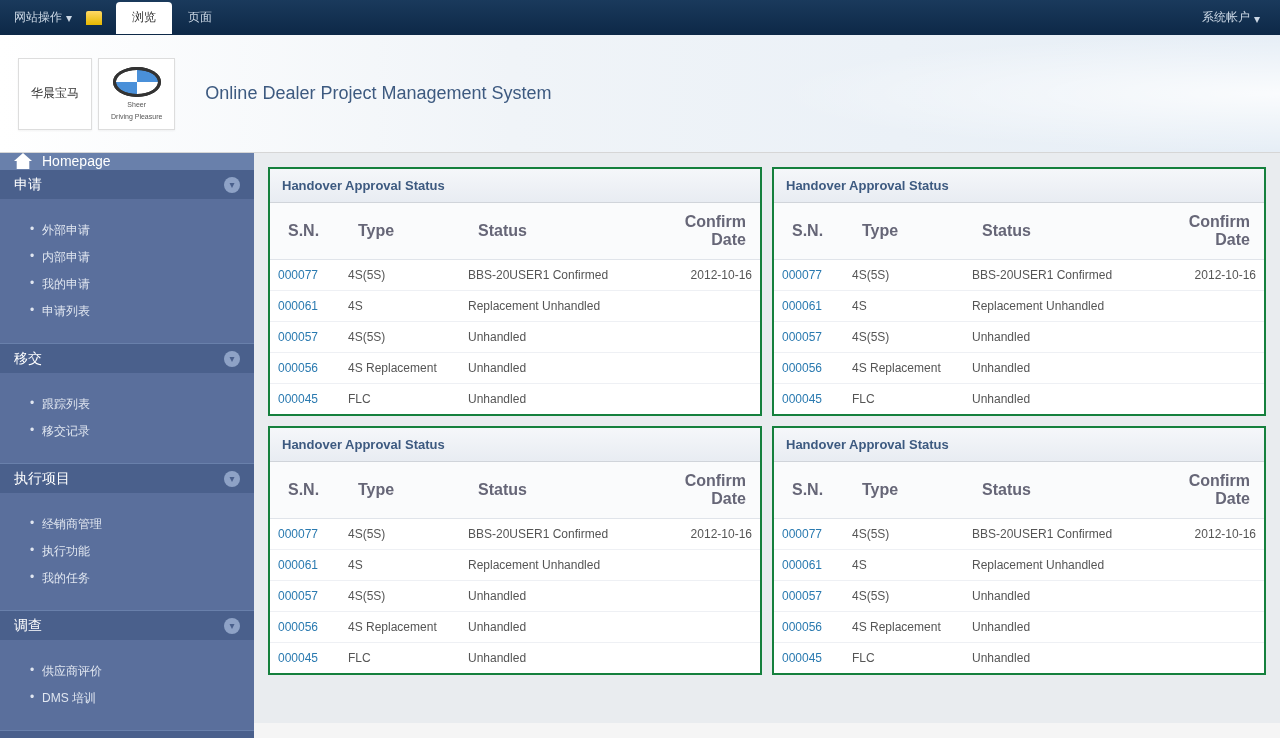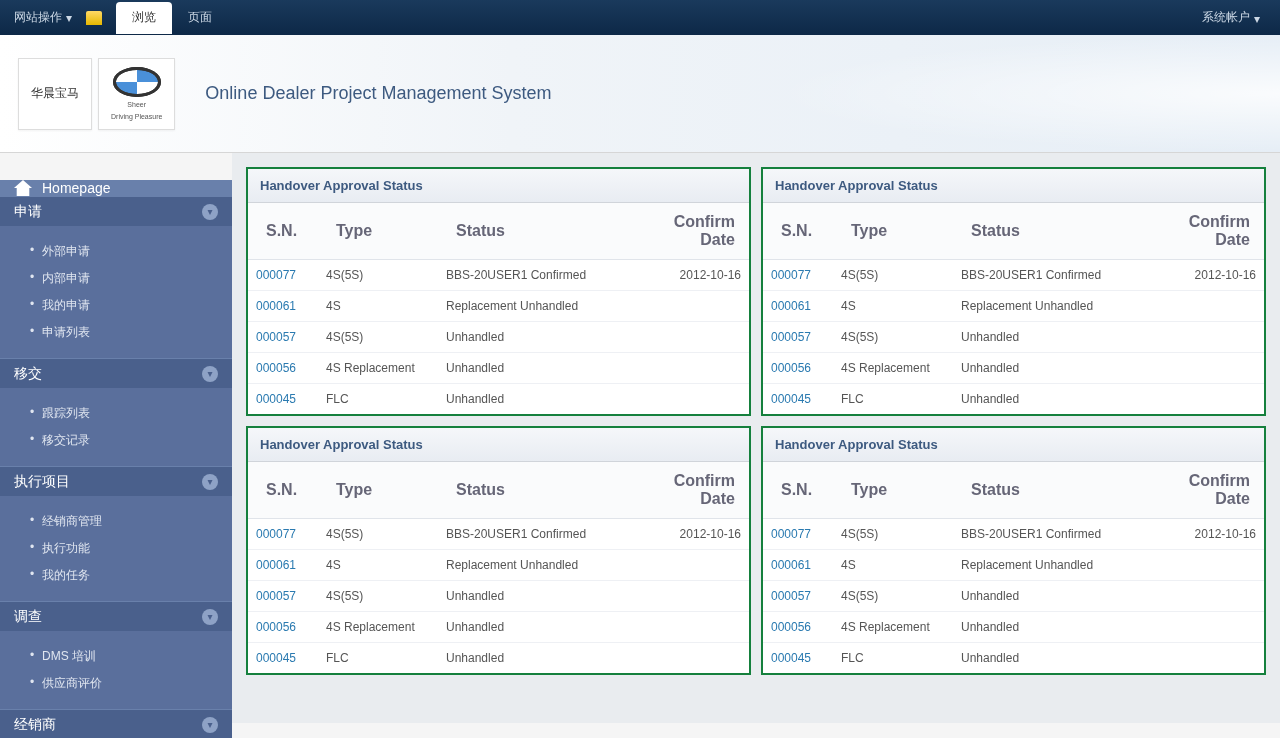--- a/index.html
+++ b/index.html
@@ -18,26 +18,26 @@
 .banner::after { content: ""; position: absolute; right: 0; top: 0; bottom: 0; width: 40%; background: radial-gradient(ellipse at right center, rgba(255,255,255,0.8), transparent 70%); pointer-events: none; }
 .logo-card { background: #fff; border: 1px solid #ddd; padding: 8px 12px; margin-right: 6px; height: 72px; display: flex; align-items: center; justify-content: center; box-shadow: 0 1px 2px rgba(0,0,0,0.05); }
 .logo-text { font-size: 12px; color: #333; }
 .logo-bmw { width: 48px; height: 48px; border-radius: 50%; border: 3px solid #333; background: conic-gradient(#4a90d9 0 90deg, #fff 90deg 180deg, #4a90d9 180deg 270deg, #fff 270deg 360deg); position: relative; }
 .logo-bmw-inner { position: absolute; inset: -3px; border-radius: 50%; box-shadow: inset 0 0 0 3px #333; }
 .bmw-card { flex-direction: column; gap: 4px; text-align: center; }
 .bmw-tag { font-size: 7px; color: #555; line-height: 1.1; }
 .banner-title { margin-left: 24px; font-size: 18px; color: #3d5a80; font-weight: normal; }
 
 .layout { display: flex; height: calc(738px - 50px - 118px); }
-.sidebar { width: 232px; background: #0f172a; display: flex; flex-direction: column; margin-top: 27px; }
+.sidebar { width: 254px; background: #0f172a; display: flex; flex-direction: column; }
 .sidebar-home { background: #6980ab; height: 36px; display: flex; align-items: center; padding: 0 14px; color: #fff; gap: 10px; font-size: 14px; cursor: pointer; }
 .home-icon { width: 18px; height: 16px; background: #fff; clip-path: polygon(50% 0, 100% 50%, 85% 50%, 85% 100%, 15% 100%, 15% 50%, 0 50%); }
 .sidebar-section { }
 .sidebar-section-header { background: #4a608c; height: 30px; display: flex; align-items: center; justify-content: space-between; padding: 0 14px; color: #fff; font-size: 14px; cursor: pointer; border-top: 1px solid #6980ab; }
-.sidebar-section-items { background: #5a6f9c; padding: 12px 0; }
+.sidebar-section-items { background: #5a6f9c; padding: 18px 0; }
 .sidebar-item { color: #e0e6f0; padding: 5px 14px 5px 42px; font-size: 12px; cursor: pointer; position: relative; }
 .sidebar-item::before { content: "•"; position: absolute; left: 30px; }
 .collapse-icon { width: 16px; height: 16px; border-radius: 50%; background: #8ea2c6; display: flex; align-items: center; justify-content: center; color: #4a608c; font-size: 10px; }
 
 .main { flex: 1; background: #e9ecef; padding: 14px; overflow: auto; }
 .panels { display: grid; grid-template-columns: 1fr 1fr; gap: 10px; }
 .panel { background: #fff; border: 2px solid #15803d; }
 .panel-header { background: linear-gradient(#f5f7fa, #e8ecf2); padding: 9px 12px; font-size: 13px; font-weight: bold; color: #3d5a80; border-bottom: 1px solid #d0d4da; }
 .panel-table { width: 100%; border-collapse: collapse; }
 .panel-table th { background: #fafbfc; text-align: left; padding: 10px 18px; font-size: 16px; color: #667; font-weight: bold; border-bottom: 1px solid #e0e4ea; }
@@ -128,22 +128,22 @@
             <div class="sidebar-item">执行功能</div>
             <div class="sidebar-item">我的任务</div>
           </div>
         </div>
         <div class="sidebar-section">
           <div class="sidebar-section-header">
             <span>调查</span>
             <div class="collapse-icon">▾</div>
           </div>
           <div class="sidebar-section-items">
+            <div class="sidebar-item">供应商评价</div>
             <div class="sidebar-item">DMS 培训</div>
-            <div class="sidebar-item">供应商评价</div>
           </div>
         </div>
         <div class="sidebar-section">
           <div class="sidebar-section-header">
             <span>经销商</span>
             <div class="collapse-icon">▾</div>
           </div>
           <div class="sidebar-section-items">
             <div class="sidebar-item">经销商管理</div>
           </div>

